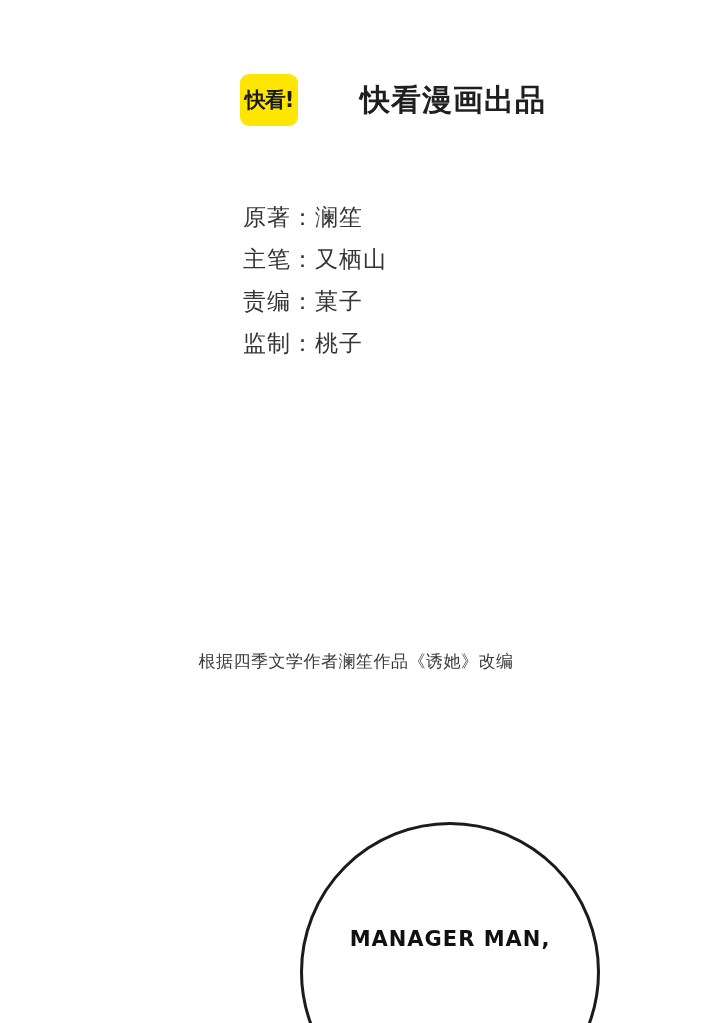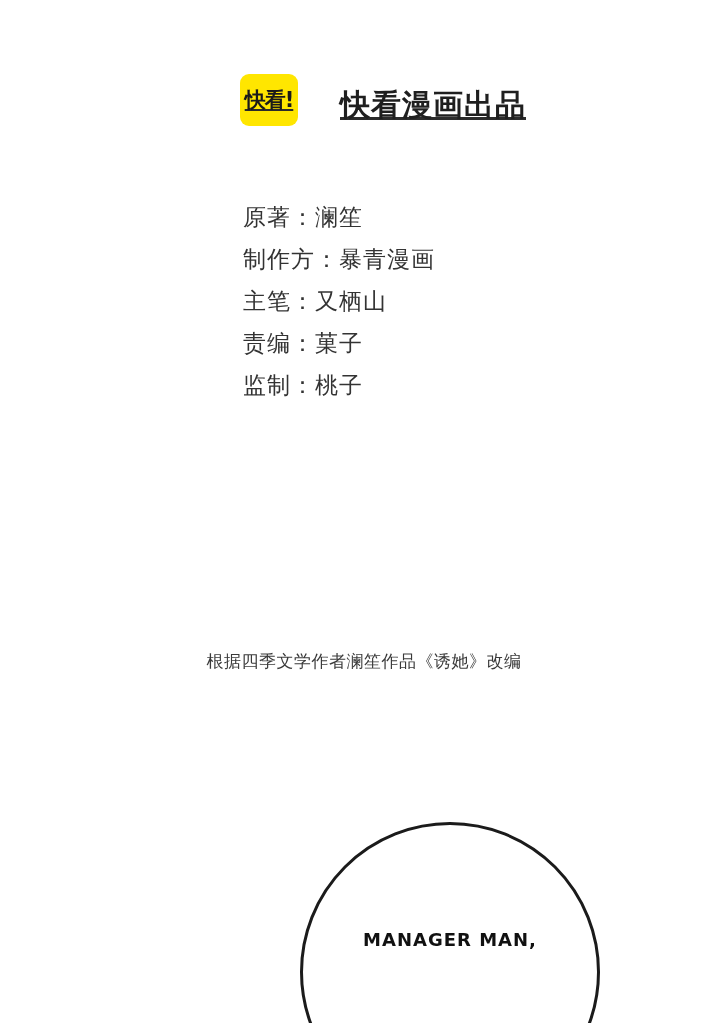--- a/index.html
+++ b/index.html
@@ -21,23 +21,22 @@
     inset: 0;
     background: #ffffff;
   }
 
   
   .logo-row {
     position: absolute;
     top: 74px;
     left: 240px;
     display: flex;
-    align-items: flex-end;
-    gap: 12px;
-    text-decoration: underline;
+    align-items: center;
+    gap: 32px;
   }
   .logo-badge {
     width: 58px;
     height: 52px;
     background: #FFE600;
     border-radius: 9px;
     display: flex;
     align-items: center;
     justify-content: center;
   }
@@ -72,21 +71,21 @@
     line-height: 42px;
     color: #333333;
     letter-spacing: 1px;
     white-space: nowrap;
   }
 
   
   .adapt-note {
     position: absolute;
     top: 650px;
-    left: 8px;
+    left: 0;
     width: 712px;
     text-align: center;
     font-family: "DejaVu Sans", sans-serif;
     font-size: 17px;
     color: #3a3a3a;
     letter-spacing: 0.5px;
   }
 
   
   .bubble {
@@ -101,21 +100,21 @@
     box-sizing: border-box;
   }
   .bubble-text {
     position: absolute;
     left: 300px;
     top: 925px;
     width: 300px;
     text-align: center;
     font-family: "DejaVu Sans", sans-serif;
     font-weight: 700;
-    font-size: 18px;
+    font-size: 21px;
     line-height: 29px;
     letter-spacing: 1px;
     color: #111111;
   }
   .bubble-text .line {
     display: block;
     white-space: nowrap;
   }
 </style>
 </head>
@@ -125,21 +124,20 @@
 
   <div class="logo-row">
     <div class="logo-badge">
       <span class="logo-badge-text">快看!</span>
     </div>
     <div class="logo-text">快看漫画出品</div>
   </div>
 
   <div class="credits">
     <div class="credit-line">原著：澜笙</div>
-    <div class="credit-line">制作方：暴青漫画</div>
     <div class="credit-line">主笔：又栖山</div>
     <div class="credit-line">责编：菓子</div>
     <div class="credit-line">监制：桃子</div>
   </div>
 
   <div class="adapt-note">根据四季文学作者澜笙作品《诱她》改编</div>
 
   <div class="bubble"></div>
   <div class="bubble-text">
     <span class="line">MANAGER MAN,</span>

